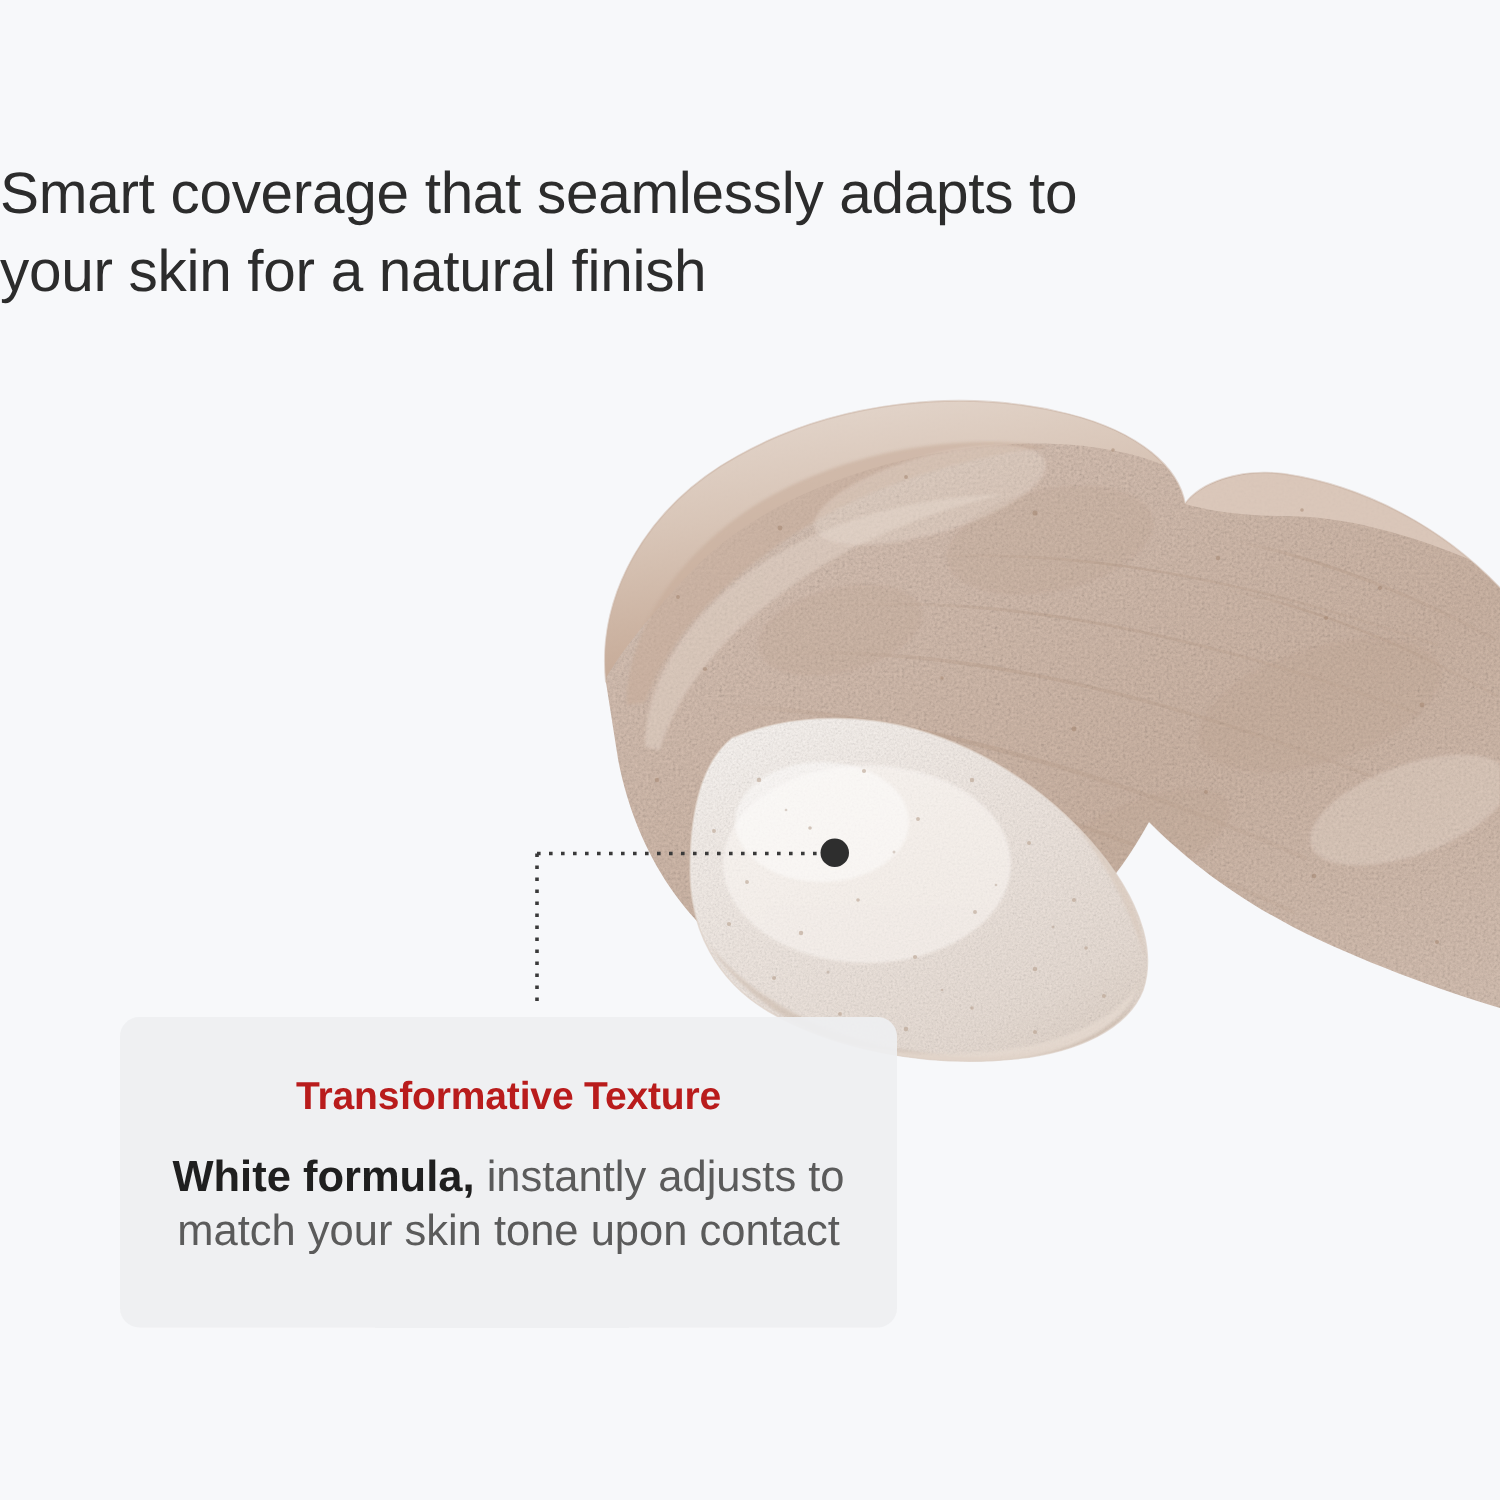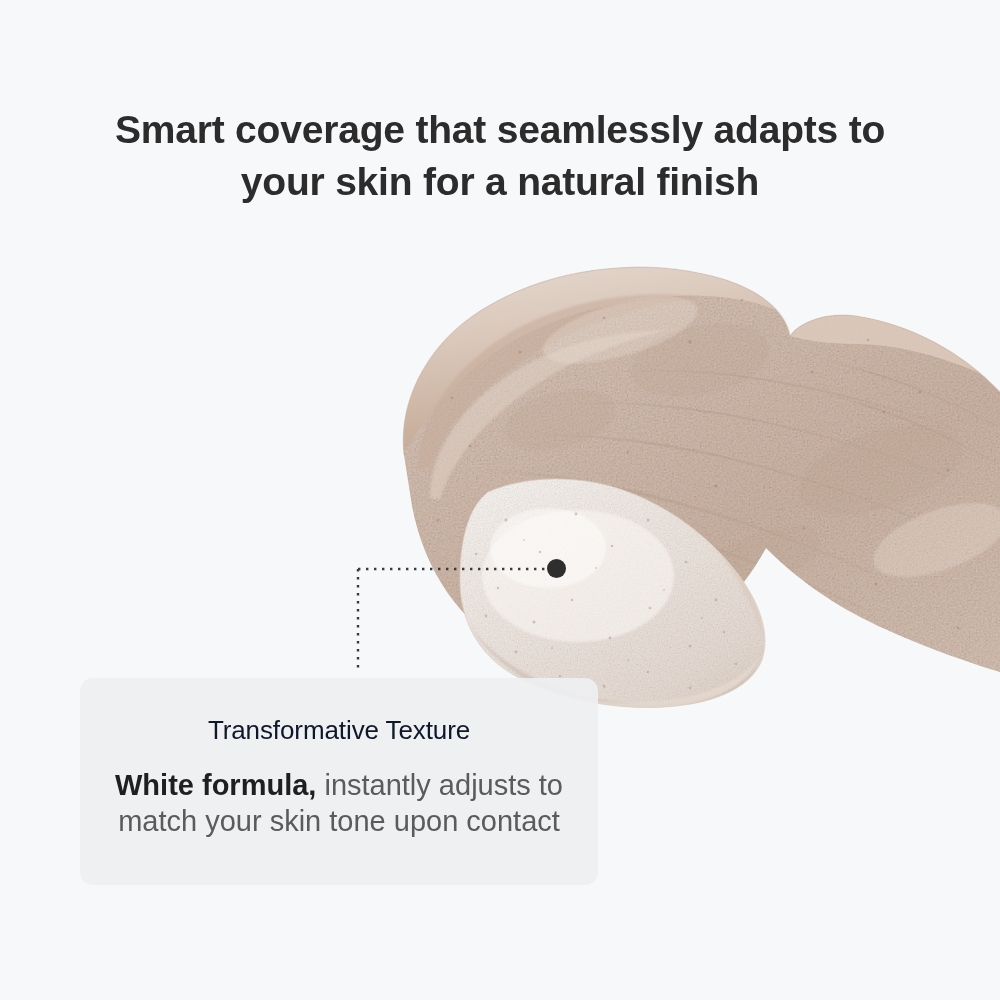--- a/index.html
+++ b/index.html
@@ -21,23 +21,22 @@
     background: #f7f8fa;
     overflow: hidden;
   }
 
   
   #headline {
     position: absolute;
     left: 0;
     top: 104px;
     width: 1000px;
-    text-align: center;
     font-size: 39px;
-    font-weight: 700;
+    font-weight: 400;
     line-height: 52px;
     letter-spacing: -0.2px;
     color: #2c2c2c;
     white-space: pre-line;
   }
 
   
   #swatch-art {
     position: absolute;
     left: 0;
@@ -74,22 +73,22 @@
     width: 518px;
     height: 207px;
     background: rgba(238, 239, 241, 0.93);
     border-radius: 13px;
     box-sizing: border-box;
     padding-top: 36px;
   }
   #card-title {
     text-align: center;
     font-size: 26px;
-    font-weight: 400;
-    color: #0f172a;
+    font-weight: 700;
+    color: #b91c1c;
     letter-spacing: -0.1px;
     line-height: 32px;
   }
   #card-body {
     margin-top: 21px;
     text-align: center;
     font-size: 29px;
     font-weight: 300;
     line-height: 36px;
     color: #5b5b5b;

